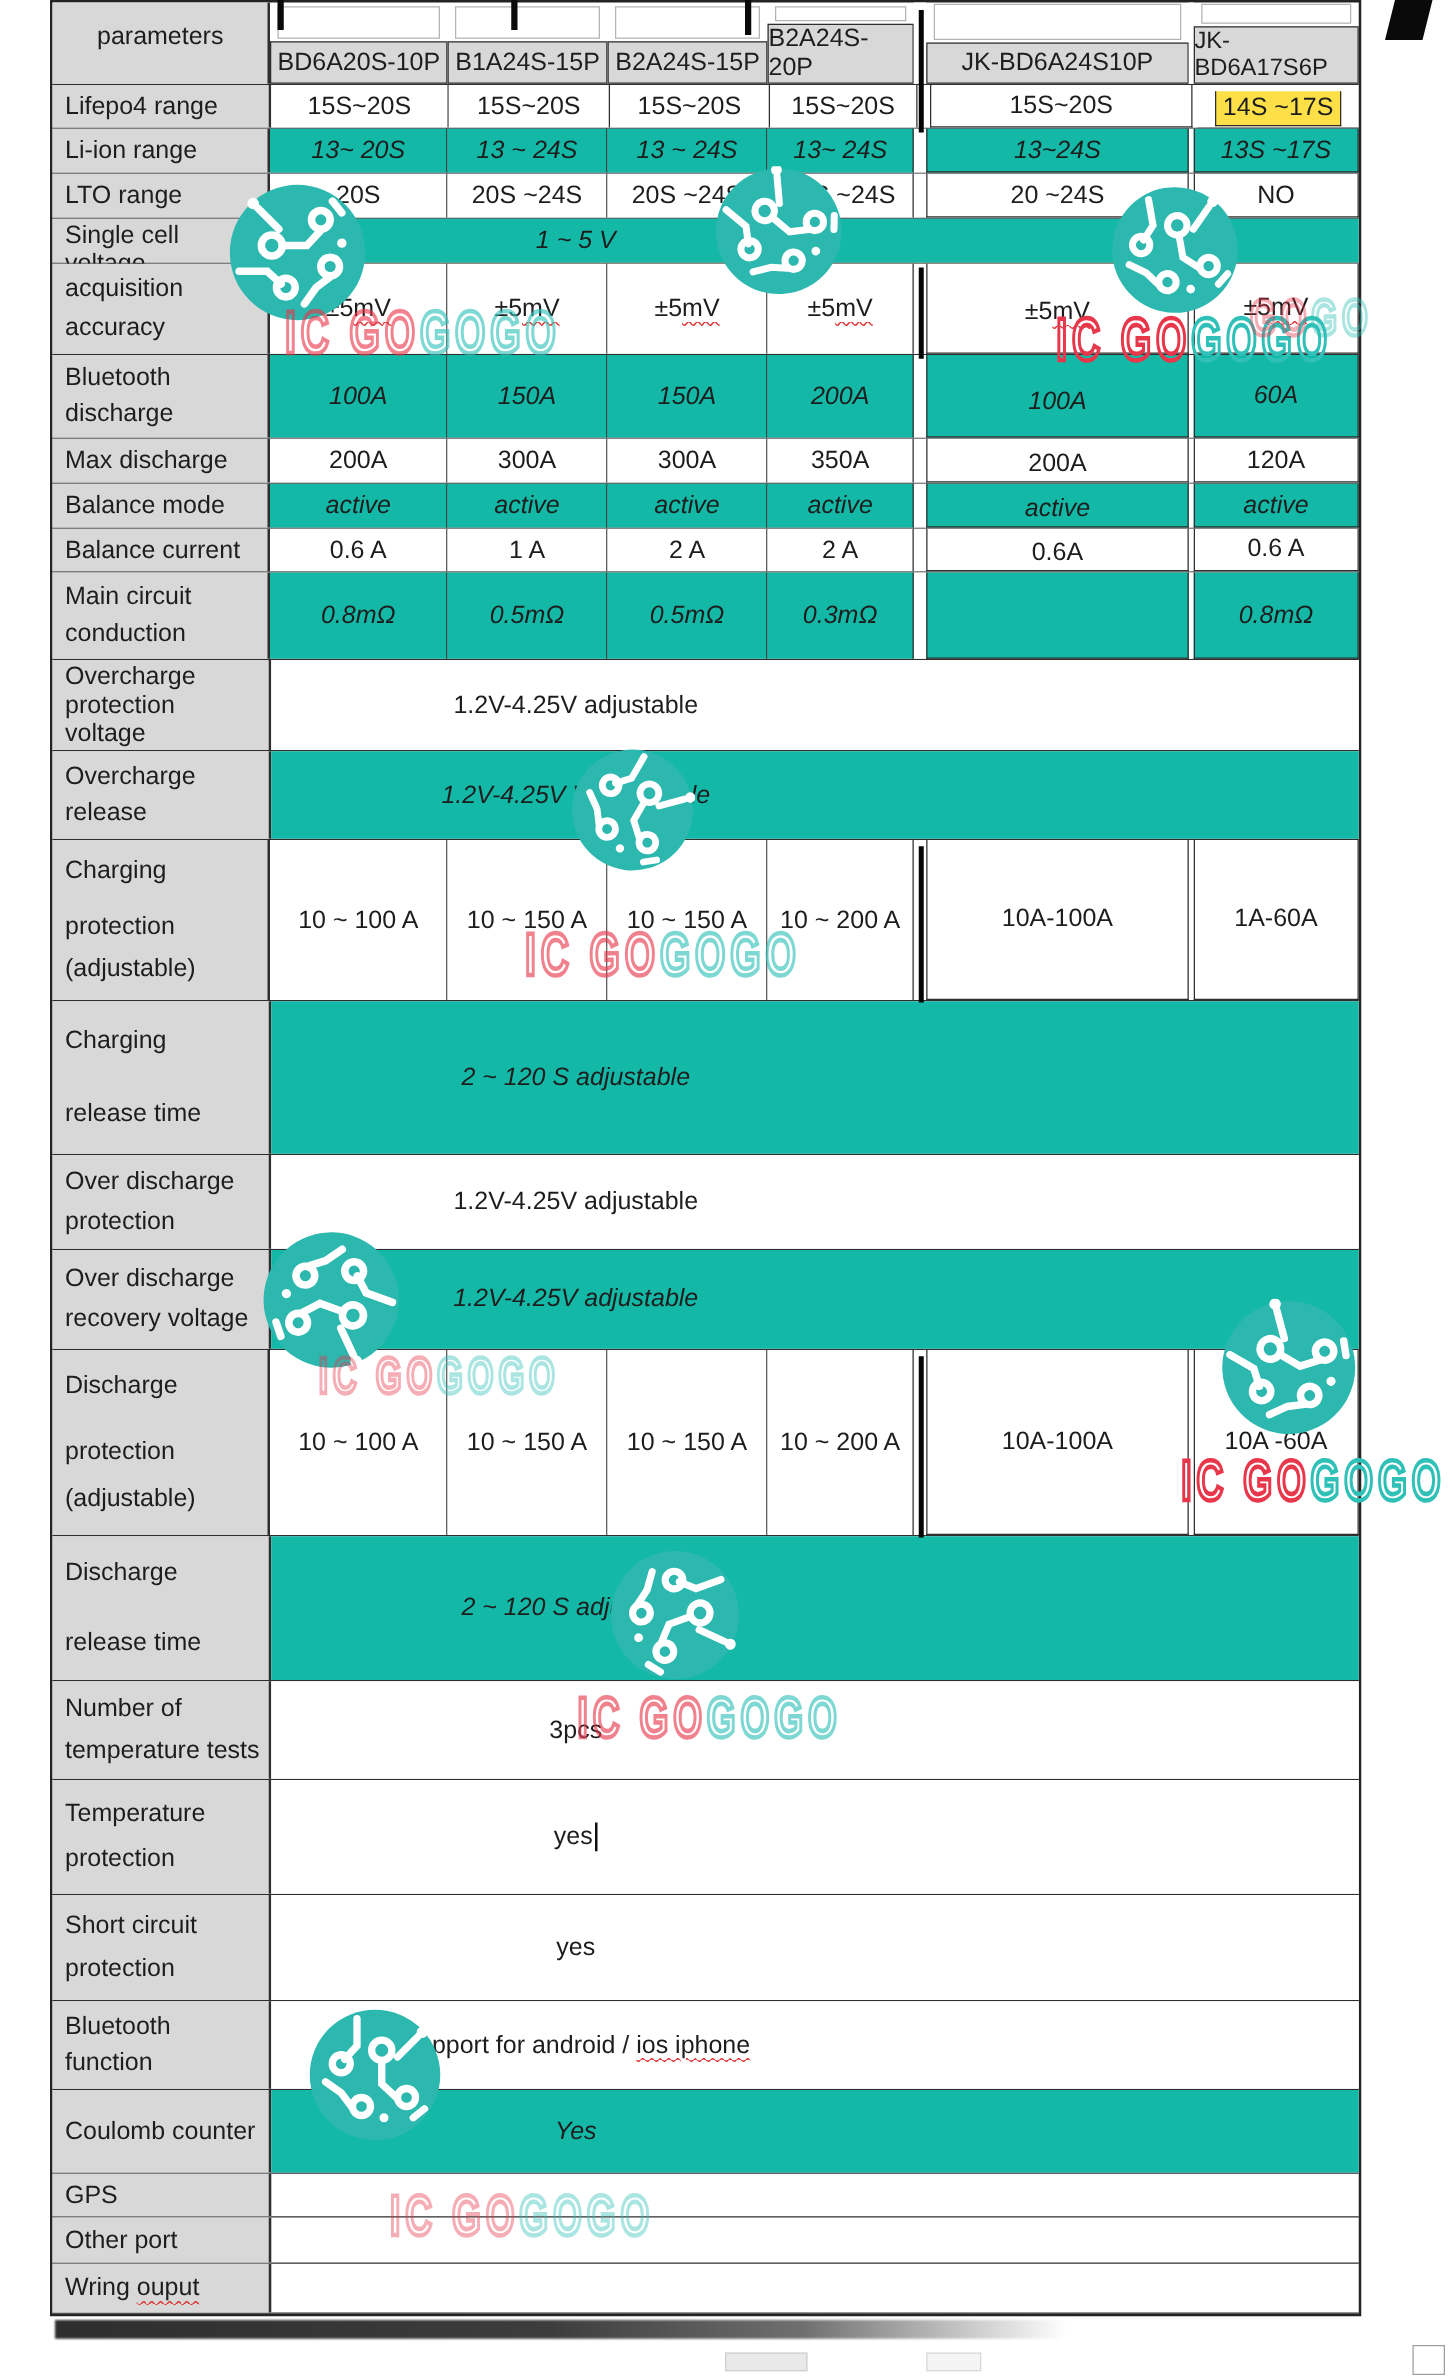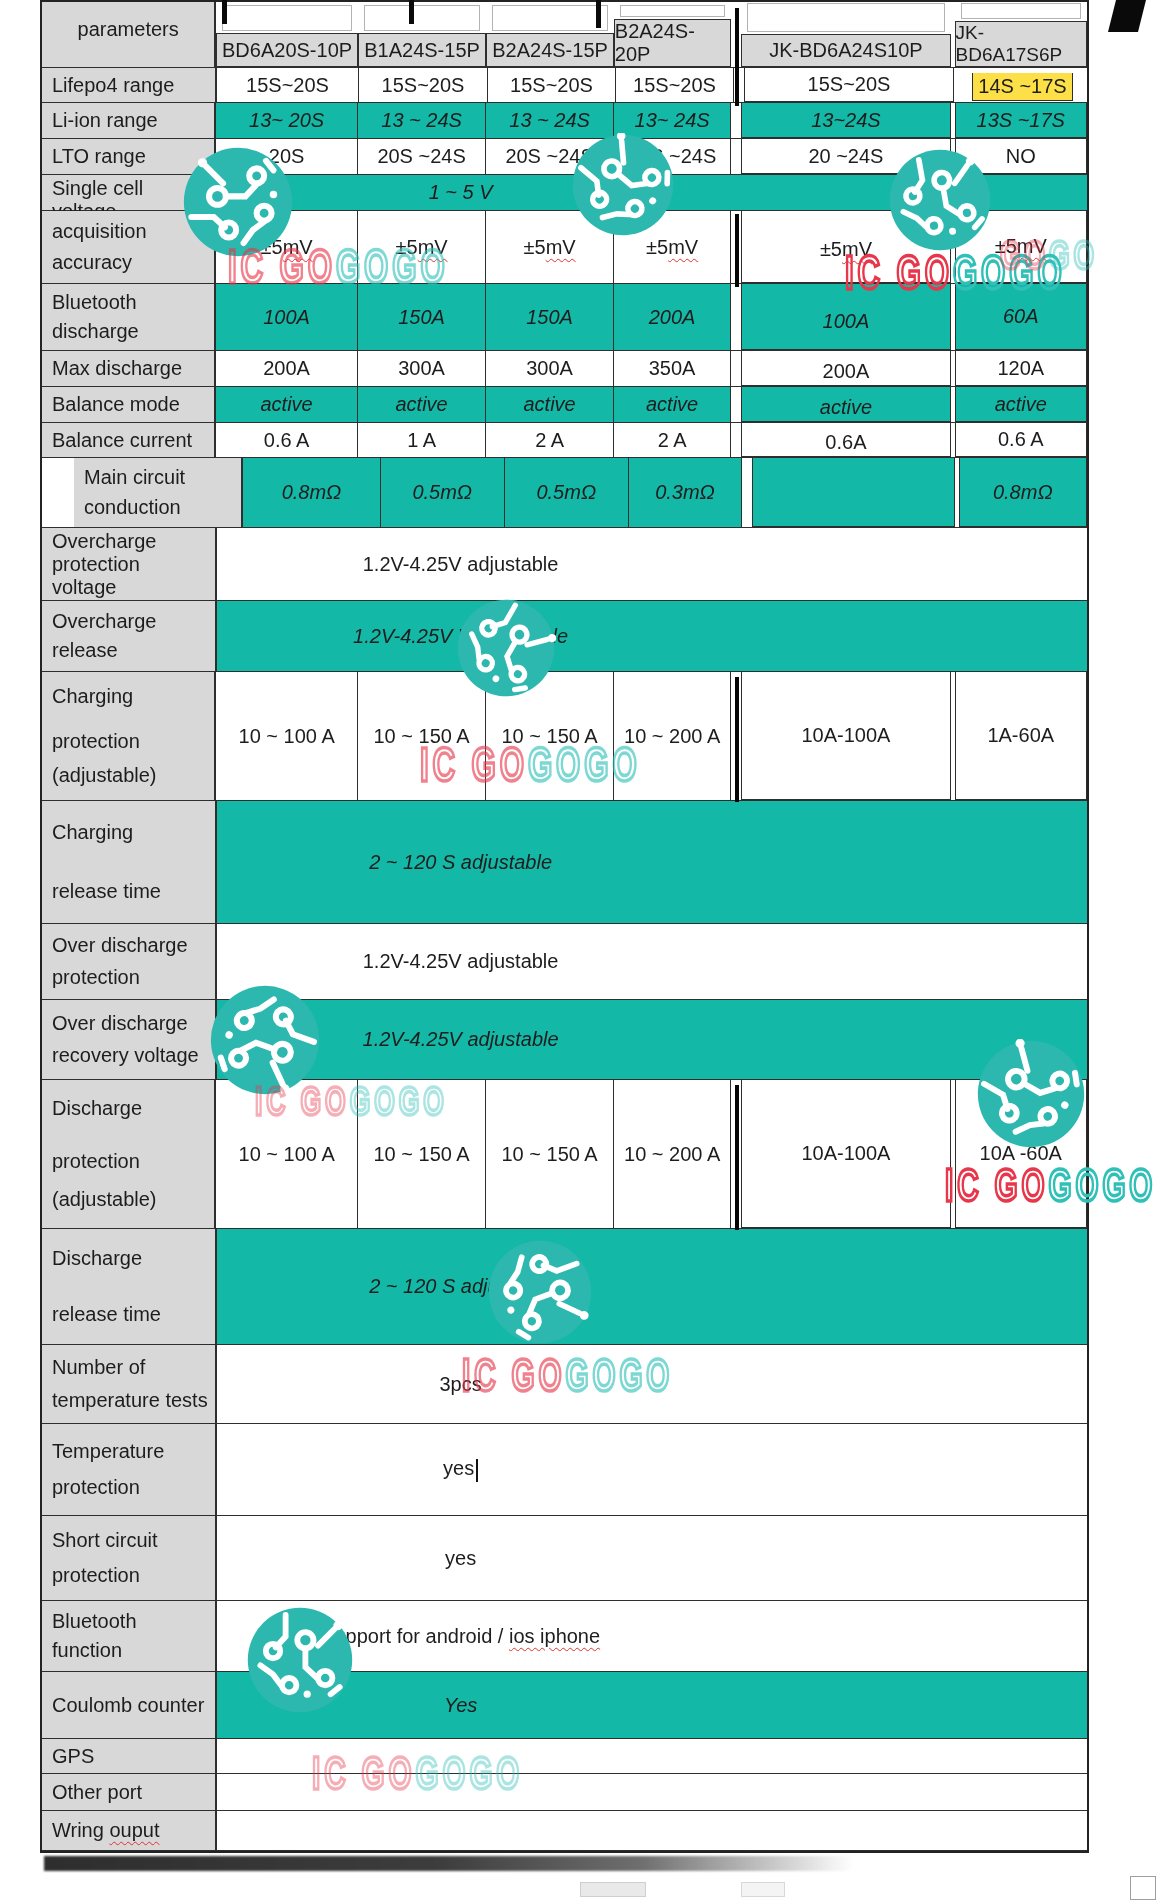--- a/index.html
+++ b/index.html
@@ -318,21 +318,21 @@
         </div>
         <div class="gapcell" style="width: 10px;"></div>
         <div class="vcell bg-w jk pad6" style="width: 210px;">
           <span>0.6A</span>
         </div>
         <div class="gapcell" style="width: 4px;"></div>
         <div class="vcell bg-w jk" style="width: 133px;">
           <span>0.6 A</span>
         </div>
       </div>
-      <div class="trow" style="height: 70px; padding-left: 32px;">
+      <div class="trow" style="height: 70px;">
         <div class="lcell">
           <div><span>Main circuit</span></div>
           <div><span>conduction</span></div>
         </div>
         <div class="vcell bg-g" style="width: 142px;">
           <span>0.8mΩ</span>
         </div>
         <div class="vcell bg-g" style="width: 129px;">
           <span>0.5mΩ</span>
         </div>

